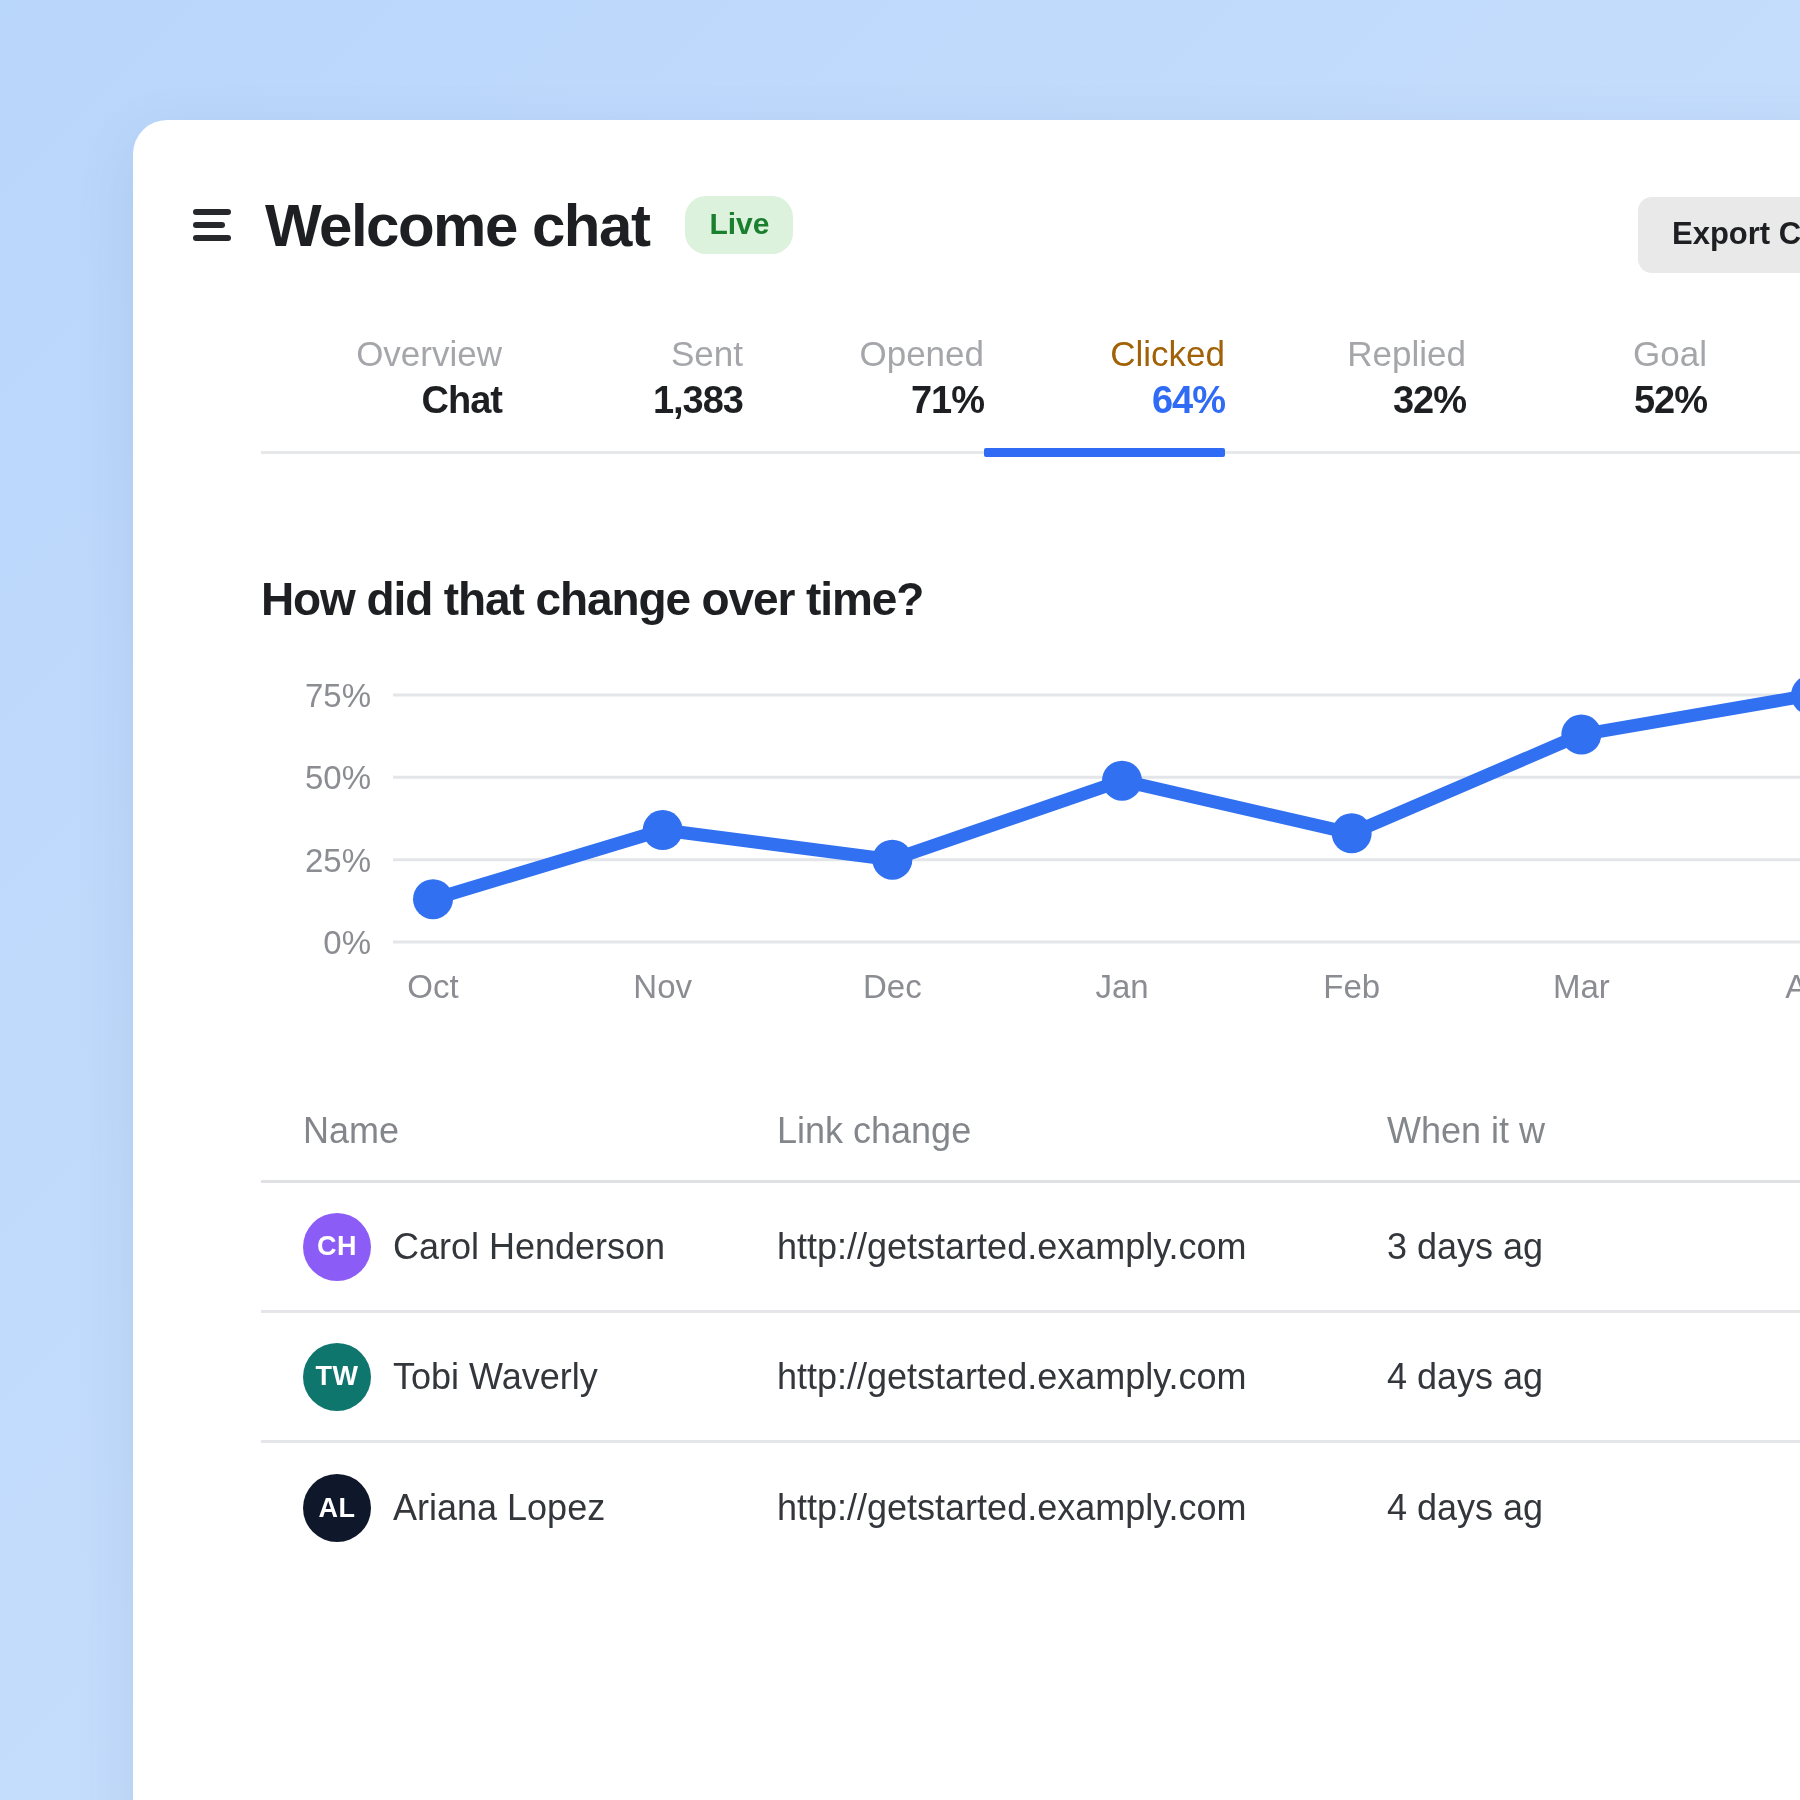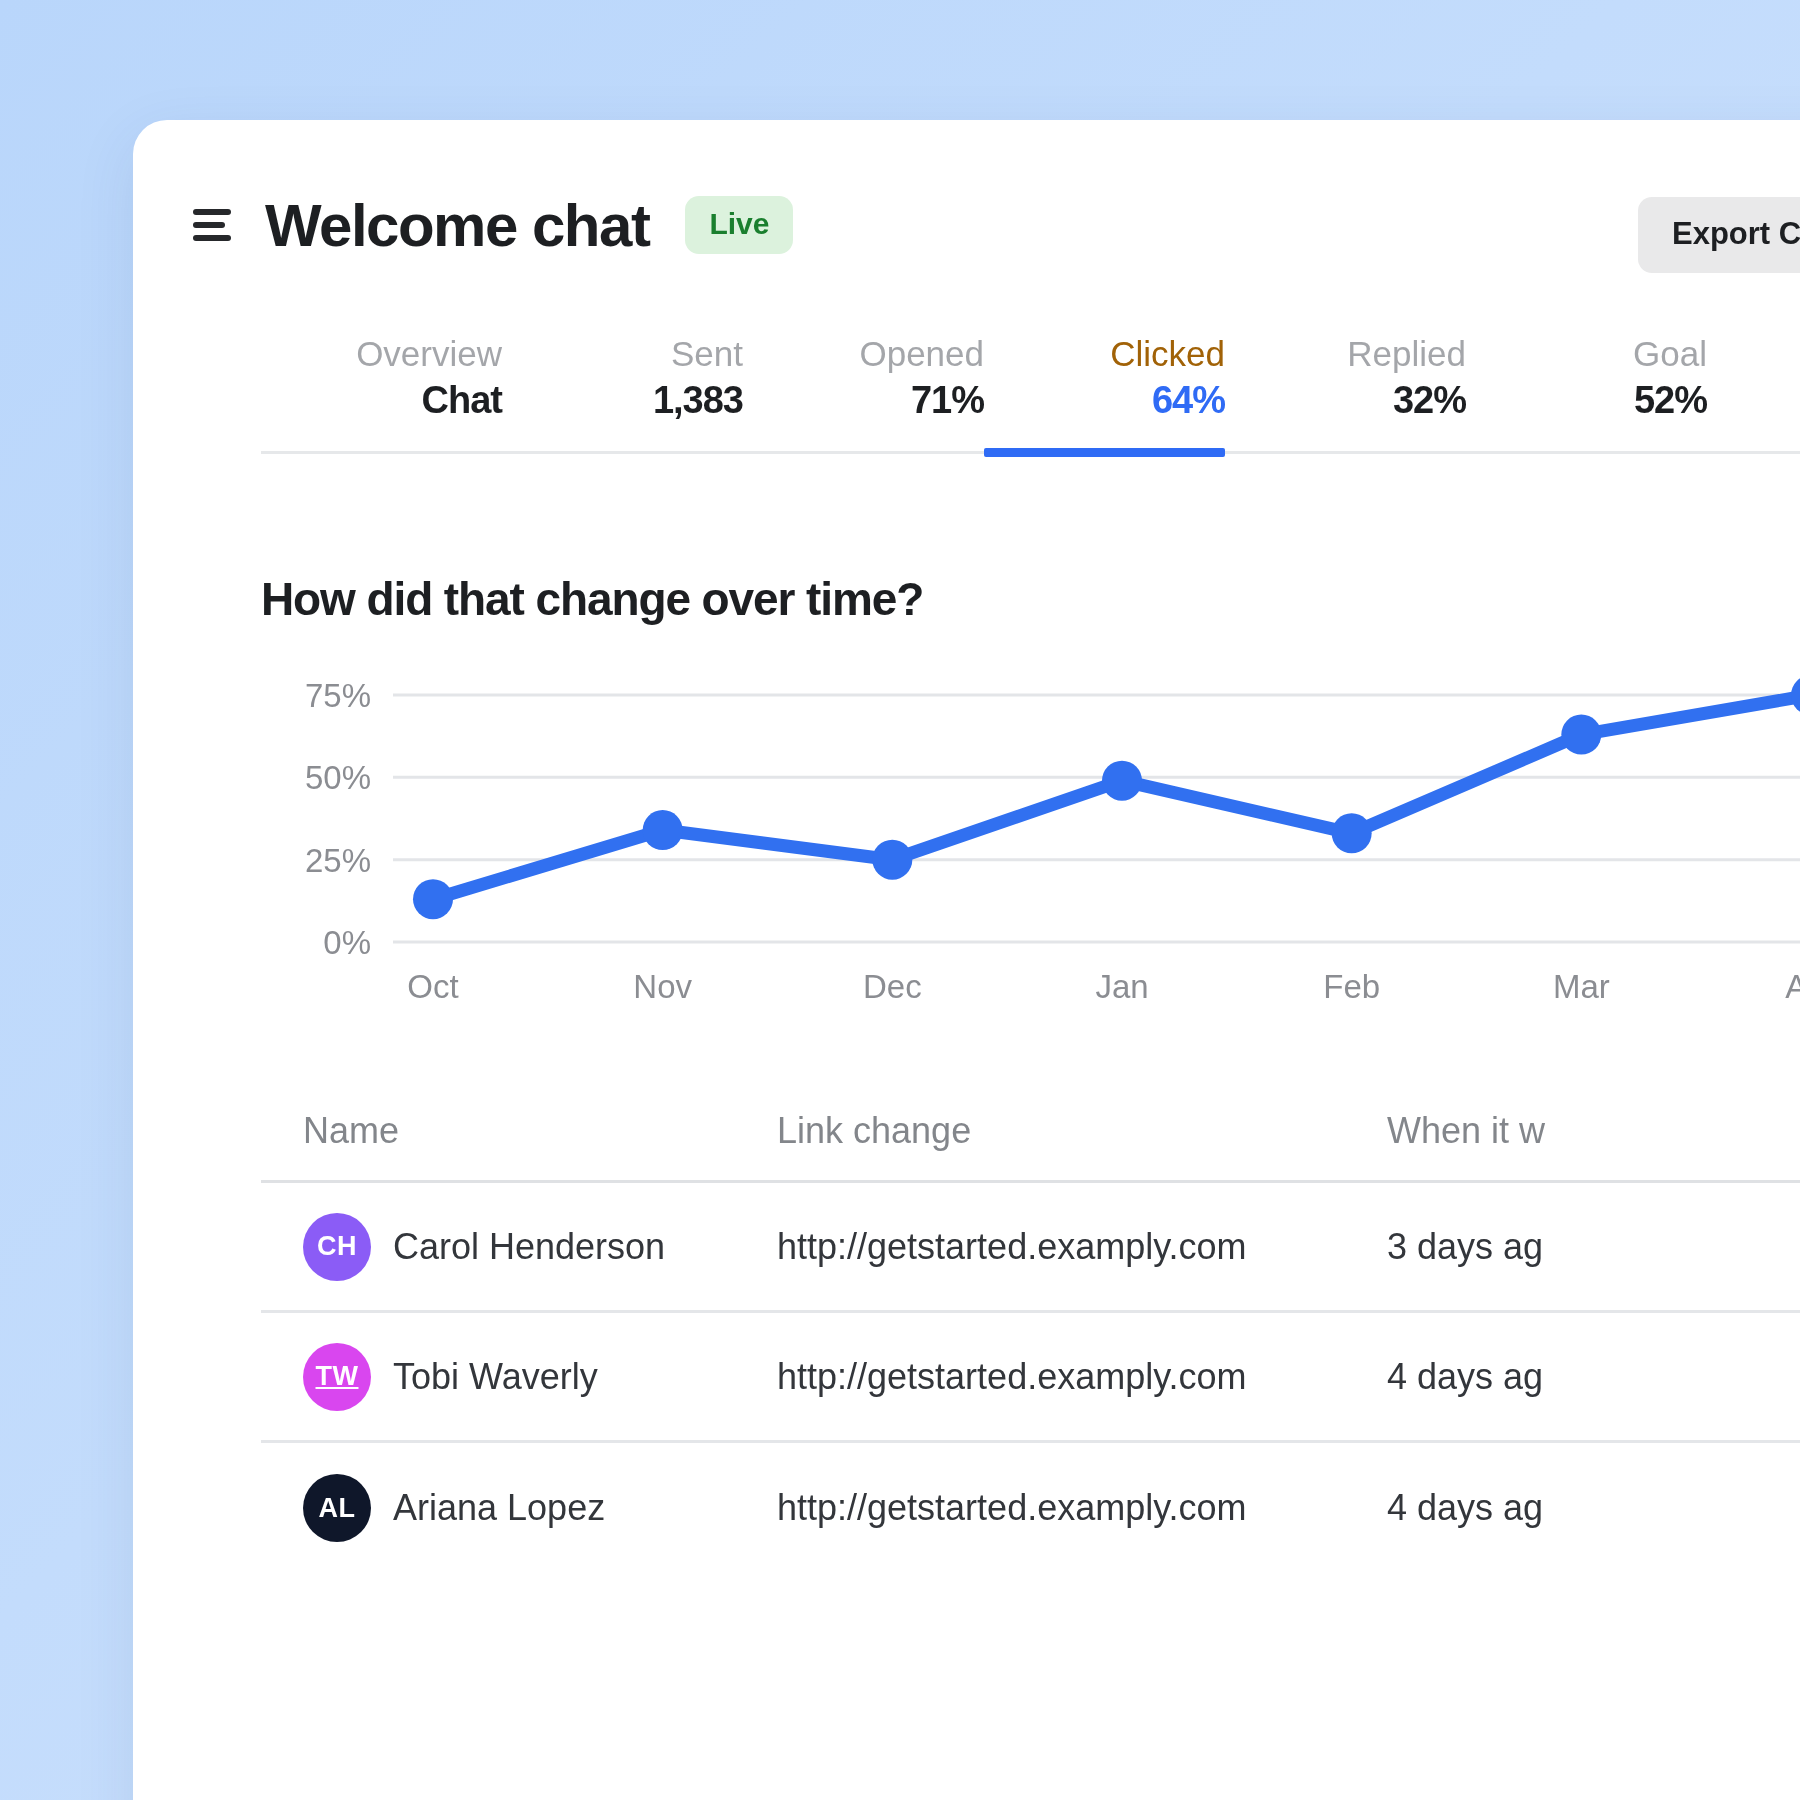--- a/index.html
+++ b/index.html
@@ -57,21 +57,21 @@
     letter-spacing: -1.5px;
     white-space: nowrap;
   }
   .live-badge {
     margin-left: 36px;
     background: #dcf2dd;
     color: #1a7f2e;
     font-size: 30px;
     font-weight: 600;
     padding: 13px 24px 15px;
-    border-radius: 14px;
+    border-radius: 21px;
     line-height: 1;
     white-space: nowrap;
   }
   .export-btn {
     position: absolute;
     left: 1505px;
     top: 77px;
     background: #e9e9ea;
     color: #1d1f22;
     font-size: 31px;
@@ -293,21 +293,21 @@
       <div class="cell col-name">
         <span class="avatar" style="background: #8b5cf6;">CH</span>
         <span>Carol Henderson</span>
       </div>
       <div class="cell col-link">http://getstarted.examply.com</div>
       <div class="cell col-when">3 days ag</div>
     </div>
 
     <div class="trow">
       <div class="cell col-name">
-        <span class="avatar" style="background: #d946ef; text-decoration: underline;">TW</span>
+        <span class="avatar" style="background: #0f766e;">TW</span>
         <span>Tobi Waverly</span>
       </div>
       <div class="cell col-link">http://getstarted.examply.com</div>
       <div class="cell col-when">4 days ag</div>
     </div>
 
     <div class="trow">
       <div class="cell col-name">
         <span class="avatar" style="background: #0f172a;">AL</span>
         <span>Ariana Lopez</span>

